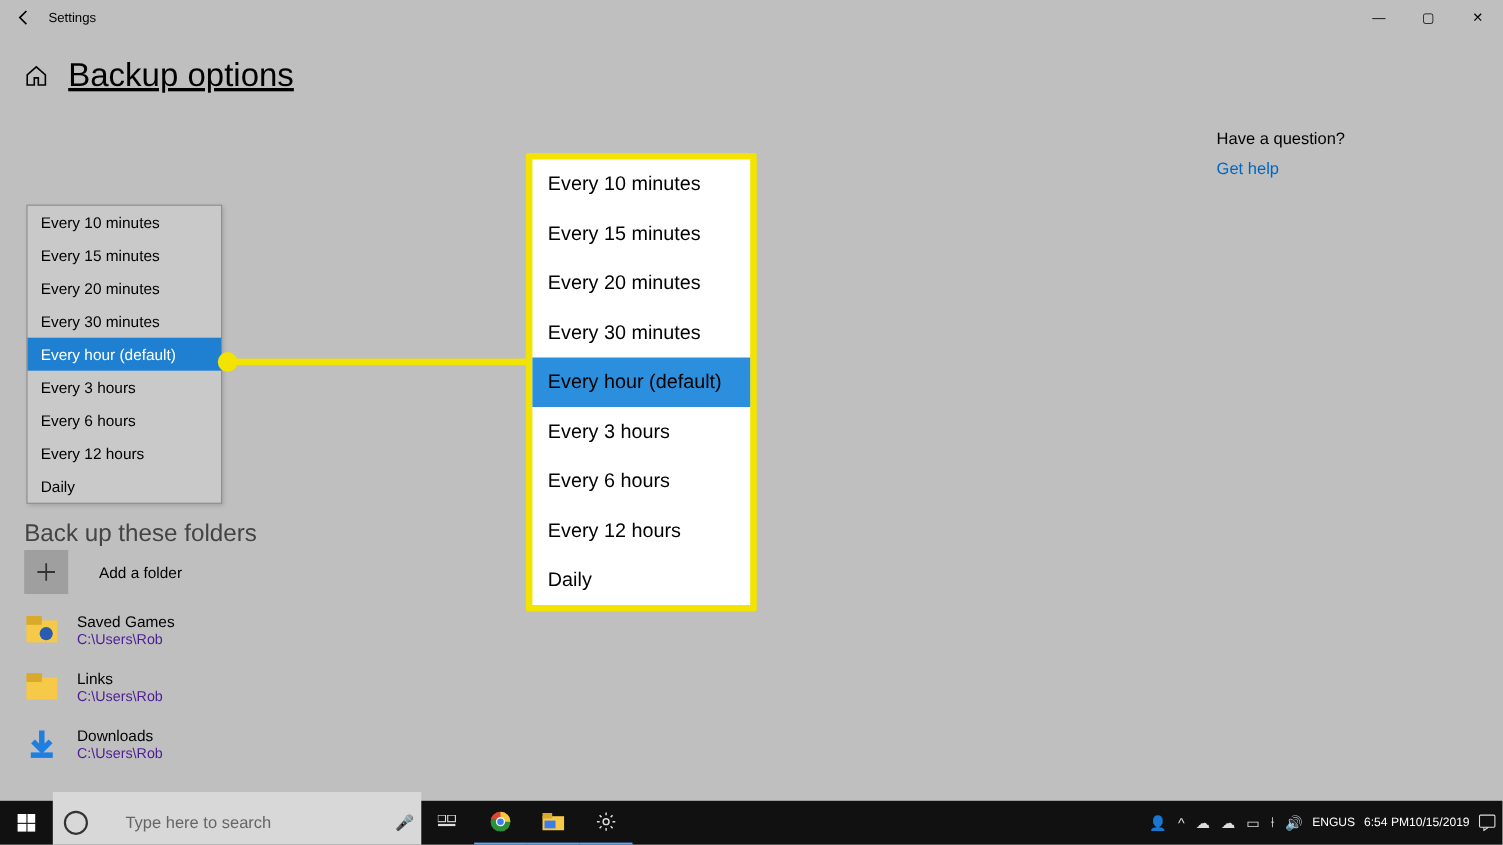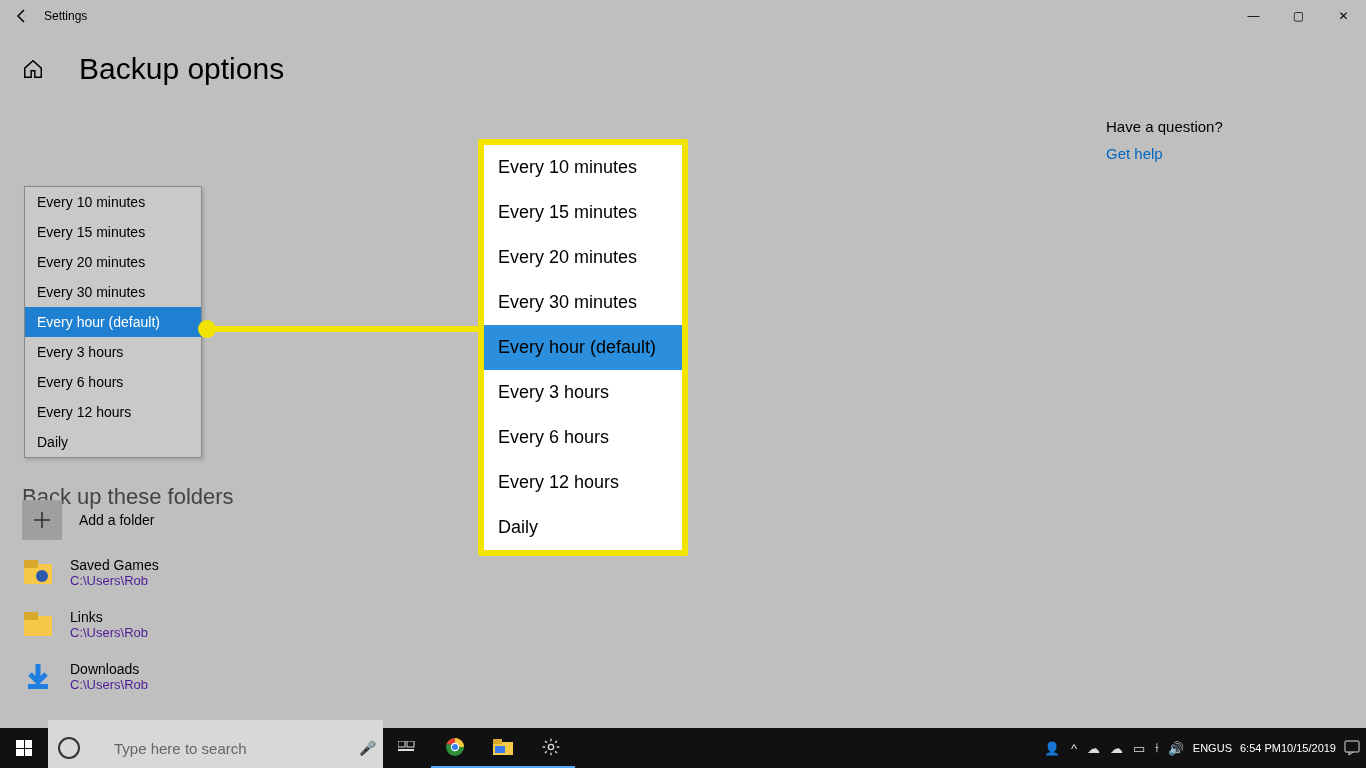--- a/index.html
+++ b/index.html
@@ -6,30 +6,30 @@
   html, body { width: 1366px; height: 768px; overflow: hidden; background: #bfbfbf; }
   .desktop { position: relative; width: 1366px; height: 768px; background: #bfbfbf; padding-left: 32px; }
 
   
   .titlebar { position: absolute; top: 0; left: 0; right: 0; height: 32px; display: flex; align-items: center; }
   .tb-back { width: 44px; height: 32px; display:flex; align-items:center; justify-content:center; font-size:16px; }
   .tb-title { font-size: 12px; color:#000; }
   .tb-controls { position:absolute; right:0; top:0; display:flex; }
   .tb-btn { width:45px; height:32px; display:flex; align-items:center; justify-content:center; font-size:12px; }
 
-  .header { position:absolute; left:22px; top:52px; display:flex; align-items:center; gap:35px; }
+  .header { position:absolute; left:22px; top:52px; display:flex; align-items:center; gap:18px;text-decoration:underline; }
   .home-icon { width:22px; height:22px; }
   .page-title { font-size:30px; font-weight:300; color:#000; }
 
   .content { position:absolute; left:22px; top:120px; color:#000; }
   .overview-heading { font-size:22px; font-weight:400; margin-bottom:4px; }
   .overview-line { font-size:14px; color:#222; line-height:22px; }
 
-  .folders-heading { position:absolute; left:22px; top:484px; font-size:22px; font-weight:400; color:#444; }
-  .add-row { position:absolute; left:22px; top:500px; display:flex; align-items:center; gap:17px; }
+  .folders-heading { position:absolute; left:22px; top:472px; font-size:22px; font-weight:400; color:#444; }
+  .add-row { position:absolute; left:22px; top:500px; display:flex; align-items:center; gap:28px; }
   .add-button { width:40px; height:40px; background:#9f9f9f; display:flex; align-items:center; justify-content:center; font-size:22px; color:#333; }
   .add-label { font-size:14px; }
 
   .folder-list { position:absolute; left:22px; top:556px; }
   .folder-item { display:flex; align-items:flex-end; gap:16px; margin-bottom:20px; }
   .folder-icon { width:32px; height:32px; }
   .folder-text .name { font-size:14px; }
   .folder-text .path { font-size:13px; color:#4c1d95; }
 
   .help-pane { position:absolute; right:30px; top:118px; width:230px; }

